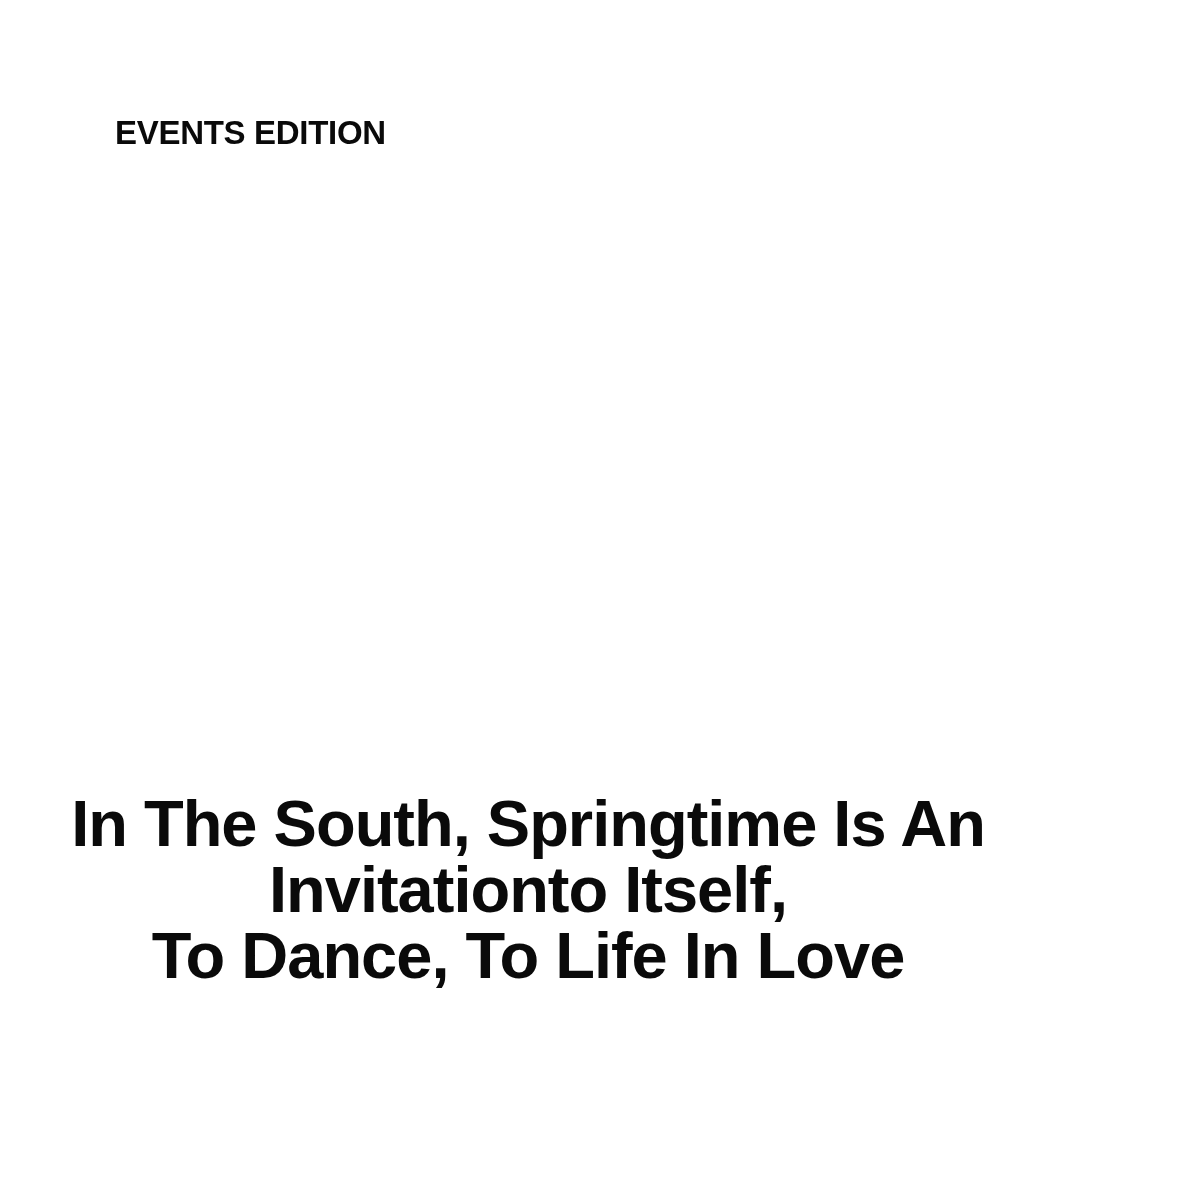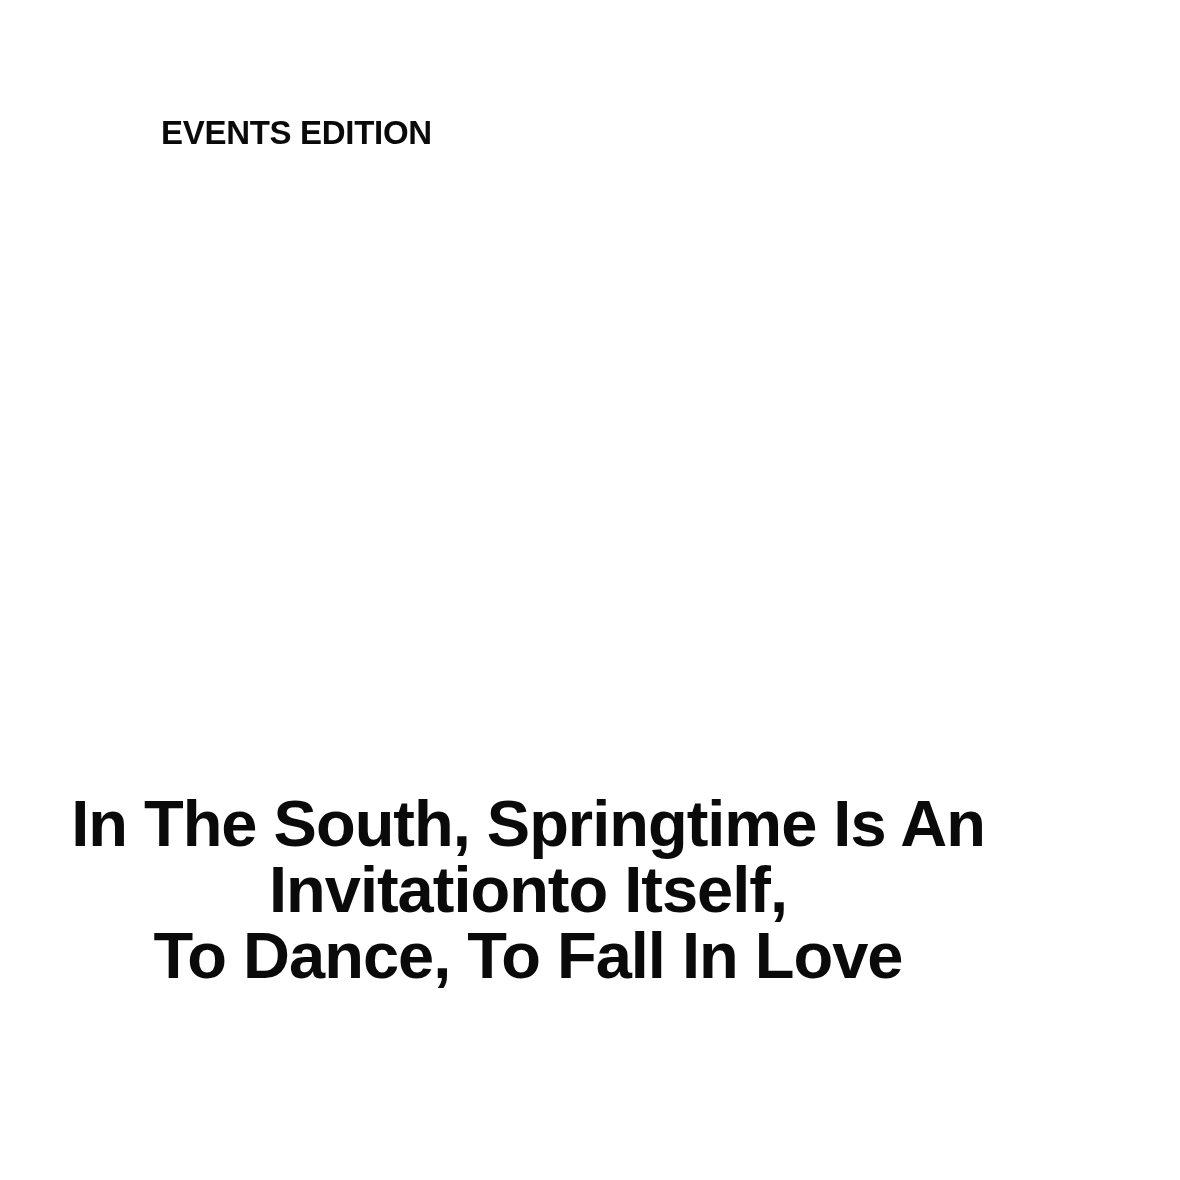--- a/index.html
+++ b/index.html
@@ -16,21 +16,20 @@
     color: #0a0a0a;
   }
   .header {
     position: absolute;
     top: 116px;
     left: 115px;
     right: 115px;
     display: flex;
     justify-content: space-between;
     align-items: flex-start;
-    margin-left: 46px;
   }
   .header-label {
     font-size: 33px;
     font-weight: 700;
     line-height: 1;
     letter-spacing: -0.3px;
     white-space: nowrap;
   }
   .headline {
     position: absolute;
@@ -50,14 +49,14 @@
 </head>
 <body>
 
 <div class="header">
   <span class="header-label">EVENTS EDITION</span>
 </div>
 
 <div class="headline">
   <div class="headline-line">In The South, Springtime Is An</div>
   <div class="headline-line">Invitationto Itself,</div>
-  <div class="headline-line">To Dance, To Fall In Love</div>
+  <div class="headline-line">To Dance, To Life In Love</div>
 </div>
 
 </body></html>

